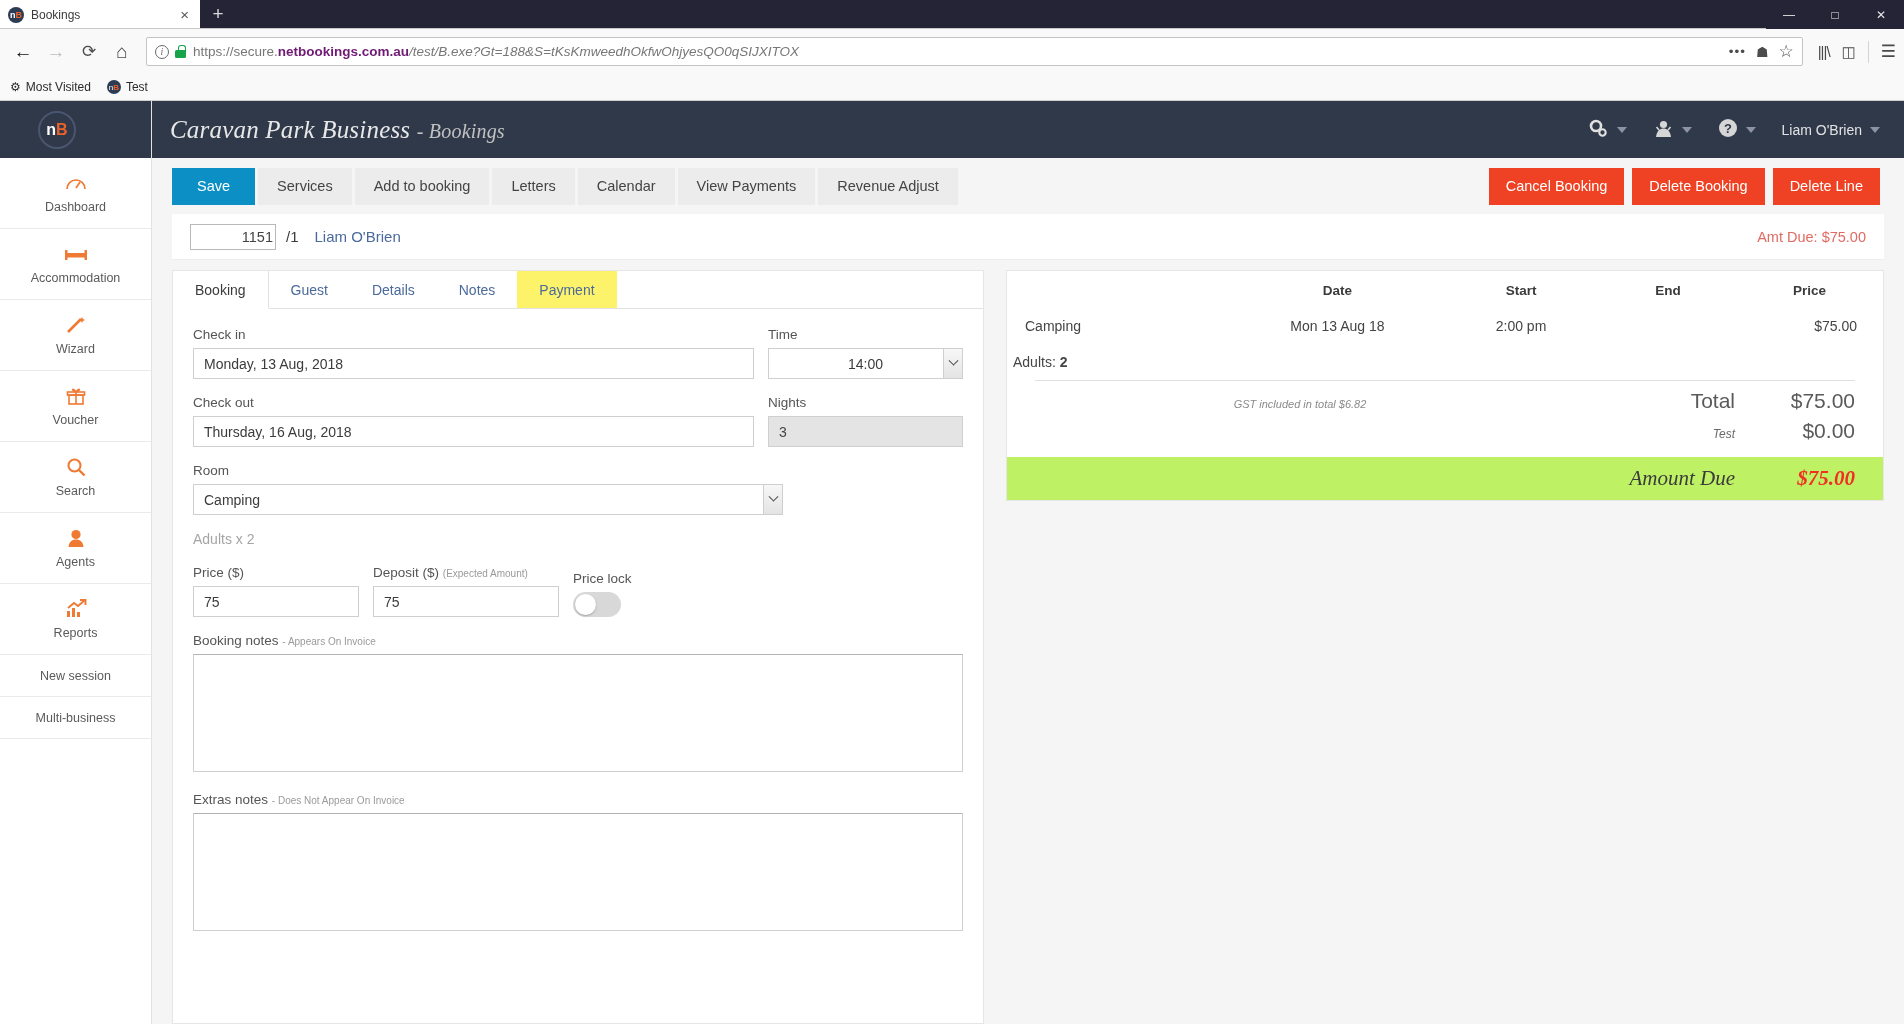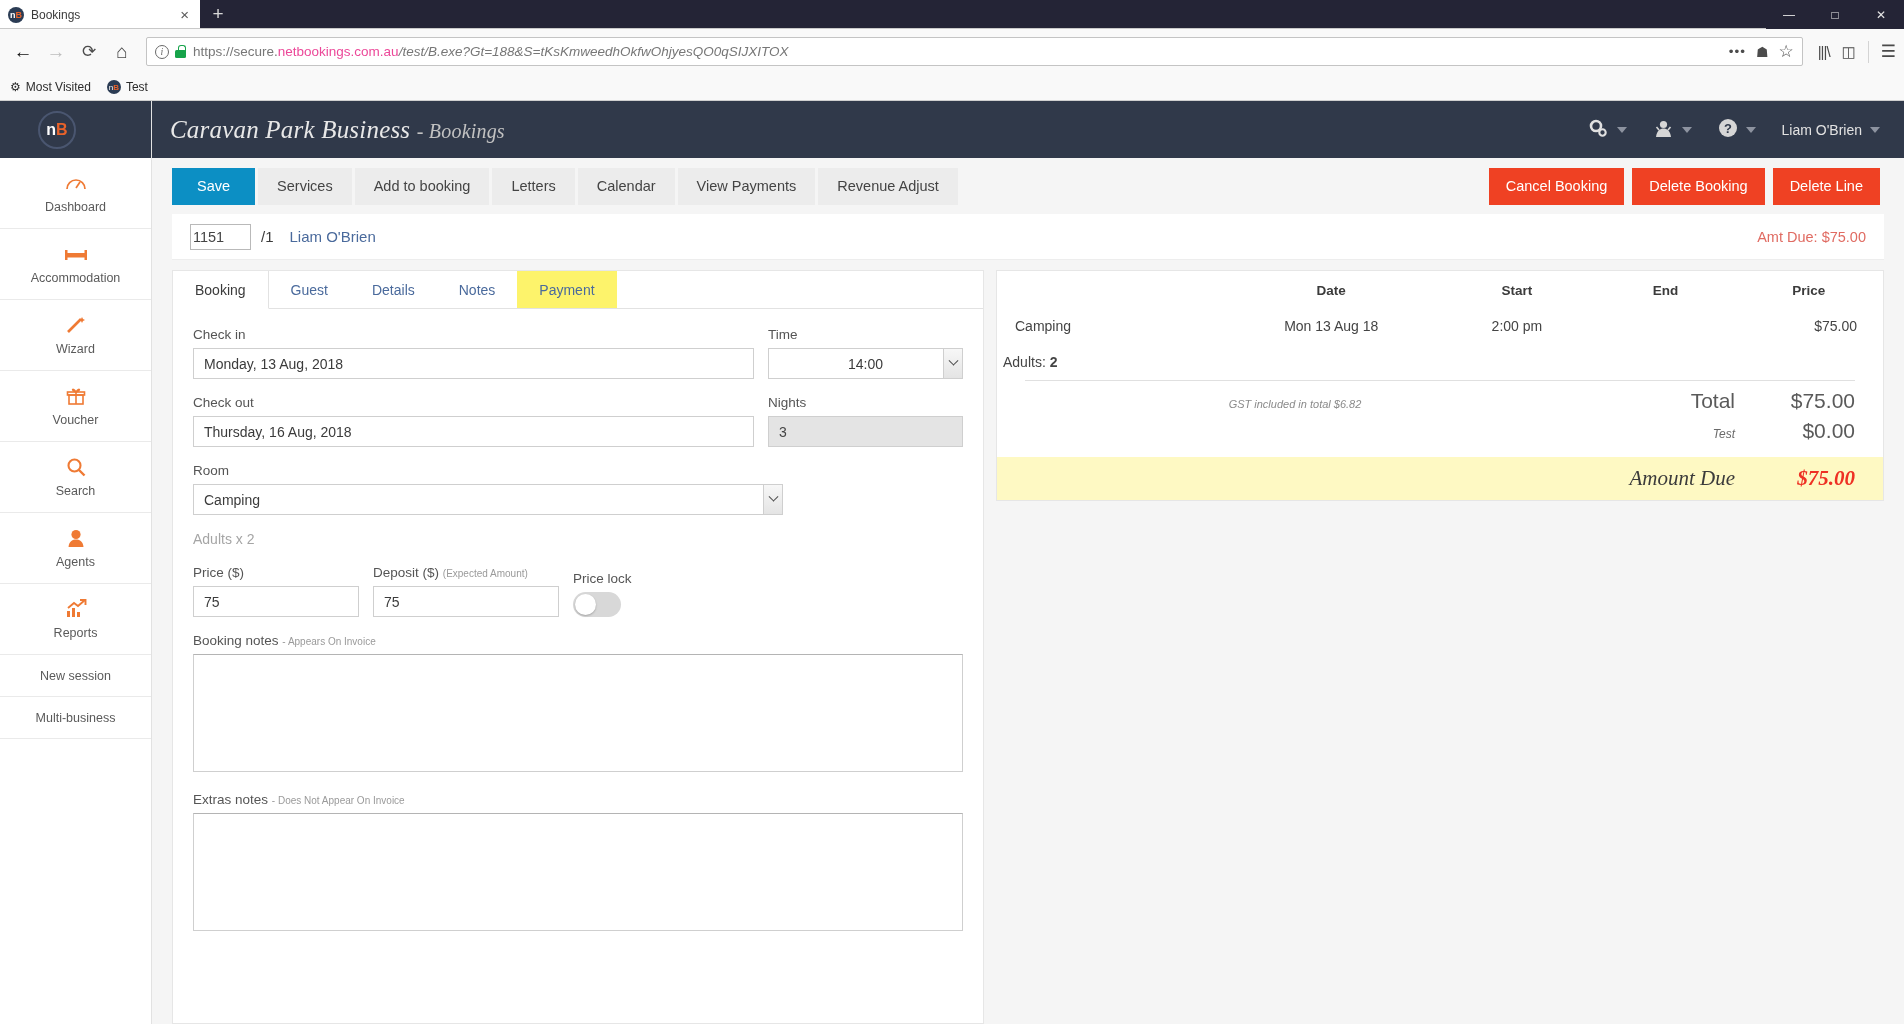--- a/index.html
+++ b/index.html
@@ -62,21 +62,21 @@
   .ident-i { width: 14px; height: 14px; border: 1.4px solid #6a6a6a; border-radius: 50%;
              color: #6a6a6a; font-size: 10px; font-style: italic; display:flex;
              align-items:center; justify-content:center; font-family:"Liberation Serif",serif;}
   .lock { width: 11px; height: 13px; position: relative; }
   .lock::after { content:""; position:absolute; left:0; bottom:0; width:11px; height:8px;
                  background:#16a34a; border-radius:1.5px; }
   .lock::before { content:""; position:absolute; left:2.5px; top:0; width:6px; height:6px;
                   border:1.8px solid #16a34a; border-bottom:none;
                   border-radius:3px 3px 0 0; }
   .url-text { color: #777; flex: 1; white-space: nowrap; overflow: hidden; }
-  .url-text b { color: #ec4899; font-weight: 400; }
+  .url-text b { color: #701a75; font-weight: 700; }
   .url-text .path { color: #777; font-style: italic; }
   .url-icons { display: flex; align-items: center; gap: 10px; color: #4c4c4c; }
   .navbar-right { display: flex; align-items: center; gap: 12px; padding-left: 6px; color: #4a4a4a; }
   .vsep { width: 1px; height: 22px; background: #d4d4d4; }
 
   .bookmarks { height: 27px; background: #f9f9f9; border-bottom: 1px solid #cfcfcf;
                display: flex; align-items: center; padding: 0 10px; gap: 16px; }
   .bm { display: flex; align-items: center; gap: 5px; font-size: 12px; color: #2b2b2b; }
   .bm-fav { width: 14px; height: 14px; border-radius: 50%; background: #2b3c54; color: #fff;
             font-size: 8px; display: flex; align-items: center; justify-content: center; }
@@ -120,27 +120,27 @@
   .toolbar { height: 56px; display: flex; align-items: center; padding: 0 24px 0 20px; gap: 3px; }
   .tbtn { height: 37px; padding: 0 19px; background: #ececec; color: #444; font-size: 14.5px;
           display: flex; align-items: center; justify-content: center; cursor: pointer;
           border: none; font-family: inherit; }
   .tbtn.primary { background: #0c8fc4; color: #fff; padding: 0 25px; }
   .tb-right { margin-left: auto; display: flex; gap: 8px; }
   .tbtn.danger { background: #ef4123; color: #fff; padding: 0 17px; }
 
   .idrow { height: 46px; background: #fff; margin: 0 20px; display: flex; align-items: center;
            padding: 0 18px; border-bottom: 1px solid #ededed; }
-  .idinput { width: 61px; height: 26px; border: 1px solid #b9b9b9; background: #fff;
-             text-align: left; font-size: 14.5px; color: #444; font-family: inherit; }
+  .idinput { width: 86px; height: 26px; border: 1px solid #b9b9b9; background: #fff;
+             text-align: right; font-size: 14.5px; color: #444; font-family: inherit; }
   .idslash { font-size: 15px; color: #3b3b3b; margin-left: 10px; }
   .idname { font-size: 15px; color: #4a6a9c; margin-left: 16px; cursor: pointer; }
   .amtdue { margin-left: auto; font-size: 14.5px; color: #e06b62; }
 
-  .content { flex: 1; display: flex; gap: 12px; padding: 10px 20px 0 20px; overflow: hidden; }
+  .content { flex: 1; display: flex; gap: 22px; padding: 10px 20px 0 20px; overflow: hidden; }
 
   .leftcard { width: 812px; flex: 0 0 812px; background: #fff; border: 1px solid #e6e6e6;
               display: flex; flex-direction: column; }
   .tabs { height: 38px; display: flex; align-items: stretch; border-bottom: 1px solid #e2e2e2; }
   .tabitem { padding: 0 22px; display: flex; align-items: center; font-size: 14px; color: #4a6a9c;
              cursor: pointer; position: relative; }
   .tabitem.active { color: #3b3b3b; background: #fff; border-right: 1px solid #e2e2e2;
                     border-bottom: 1px solid #fff; margin-bottom: -1px; }
   .tabitem.hl { background: #fdf36b; }
 
@@ -183,21 +183,21 @@
   .r-adults b { font-weight: bold; }
   .r-divider { border-top: 1px solid #e0e0e0; margin: 0 28px; }
   .totrow { display: flex; align-items: baseline; padding: 8px 28px 4px 28px; }
   .gst { font-size: 11px; color: #8a8a8a; font-style: italic; flex: 1; text-align: center; }
   .tot-label { font-size: 21px; color: #5a5a5a; width: 170px; text-align: right; }
   .tot-val { font-size: 21px; color: #5a5a5a; width: 120px; text-align: right; }
   .paidrow { display: flex; align-items: baseline; padding: 2px 28px 14px 28px; }
   .paid-label { font-size: 12px; color: #6a6a6a; font-style: italic; margin-left: auto;
                 width: 170px; text-align: right; }
   .paid-val { font-size: 21px; color: #5a5a5a; width: 120px; text-align: right; }
-  .duerow { background: #fef9c3; display: flex; align-items: baseline; padding: 9px 28px; }
+  .duerow { background: #bef264; display: flex; align-items: baseline; padding: 9px 28px; }
   .due-label { font-size: 21px; color: #3b3b3b; font-style: italic; font-family: "Liberation Serif", serif;
                margin-left: auto; width: 200px; text-align: right; }
   .due-val { font-size: 21px; color: #ee3124; font-style: italic; font-weight: bold;
              font-family: "Liberation Serif", serif; width: 120px; text-align: right; }
 </style>
 </head>
 <body>
 
 <div class="browser">
 

